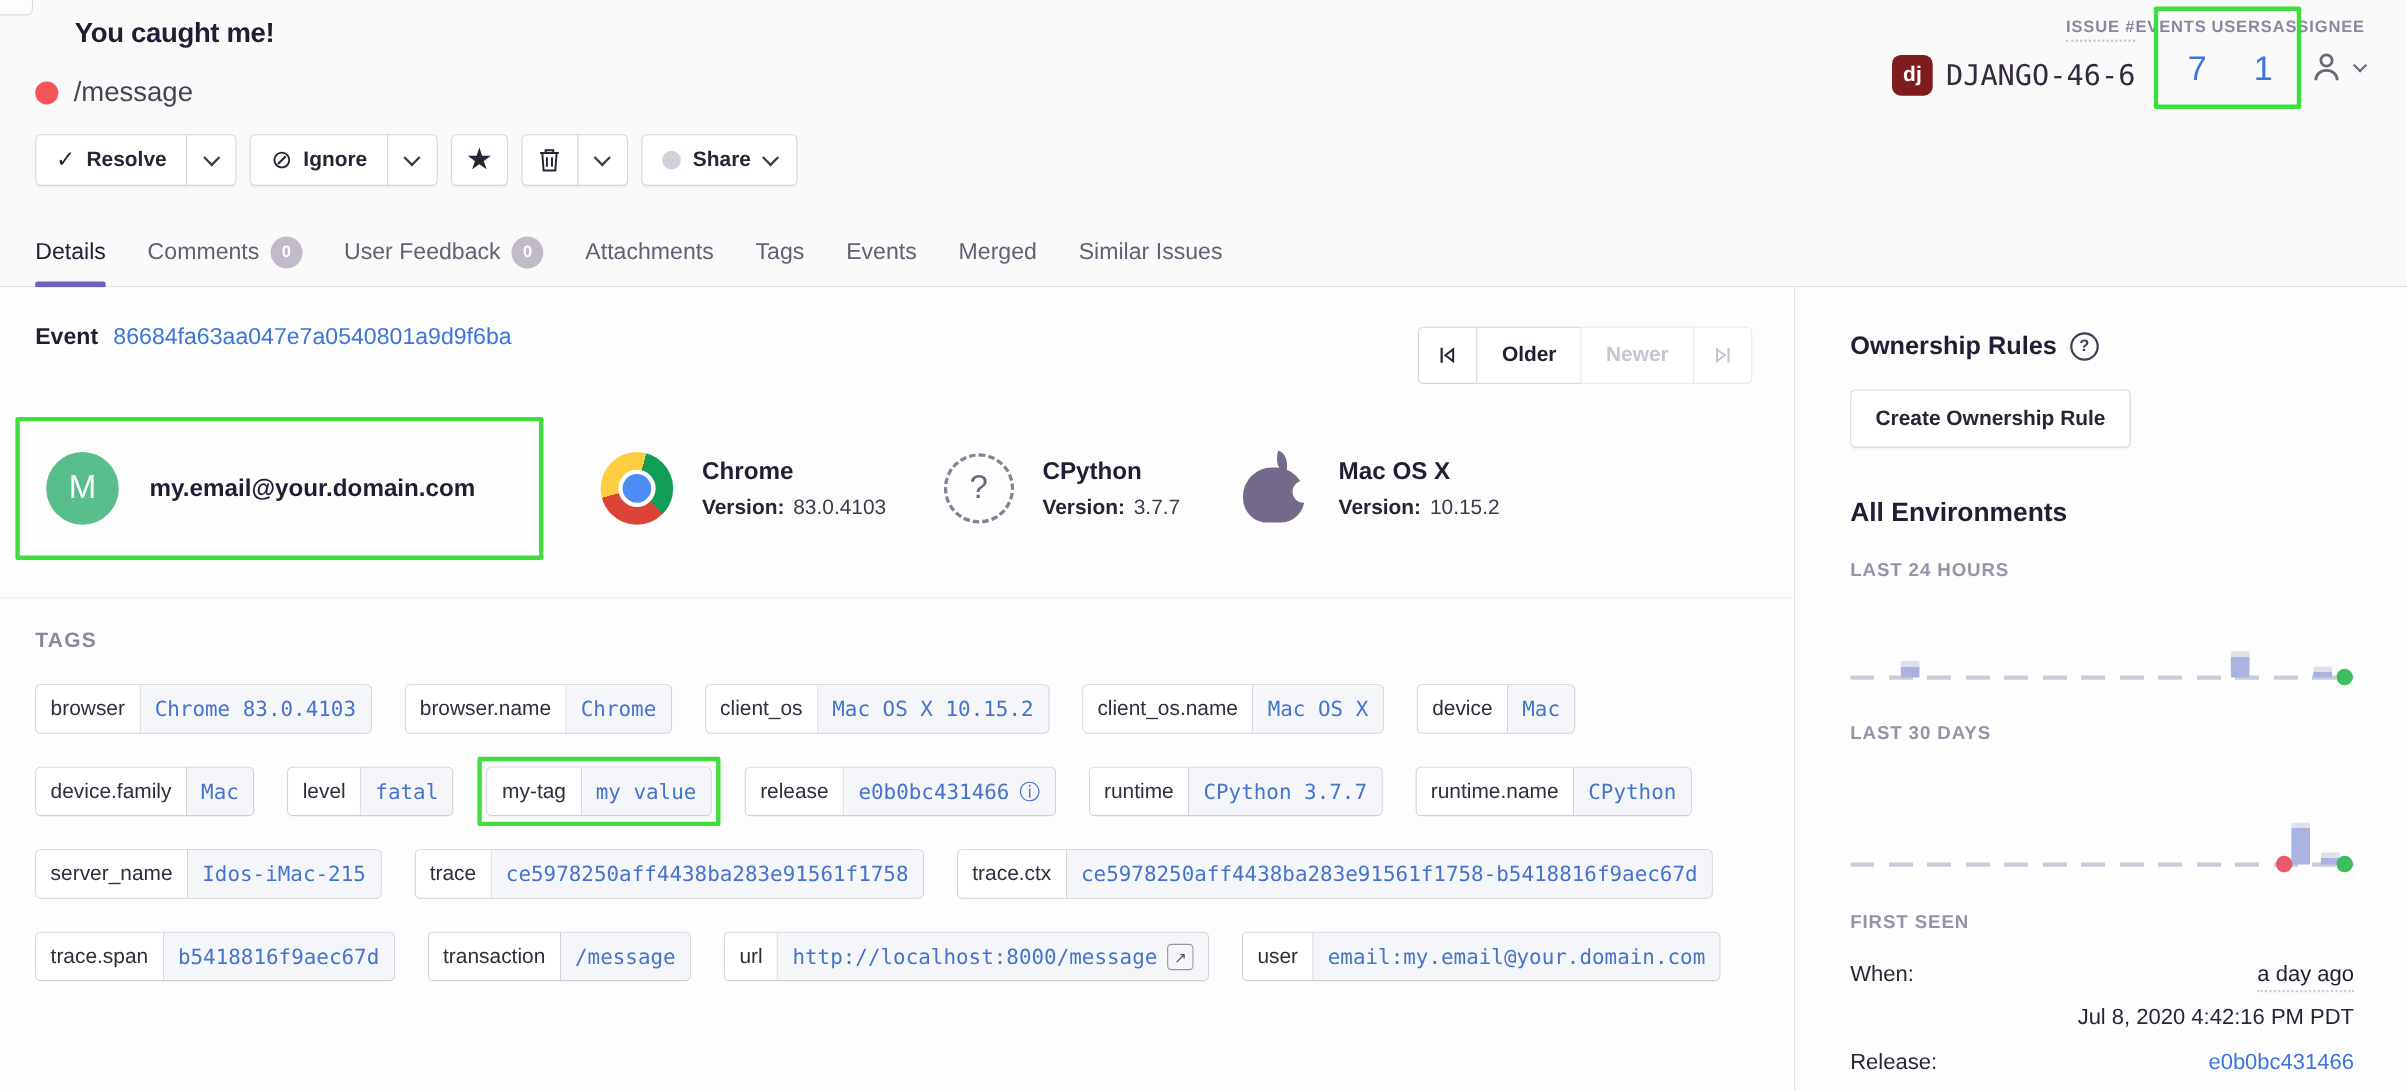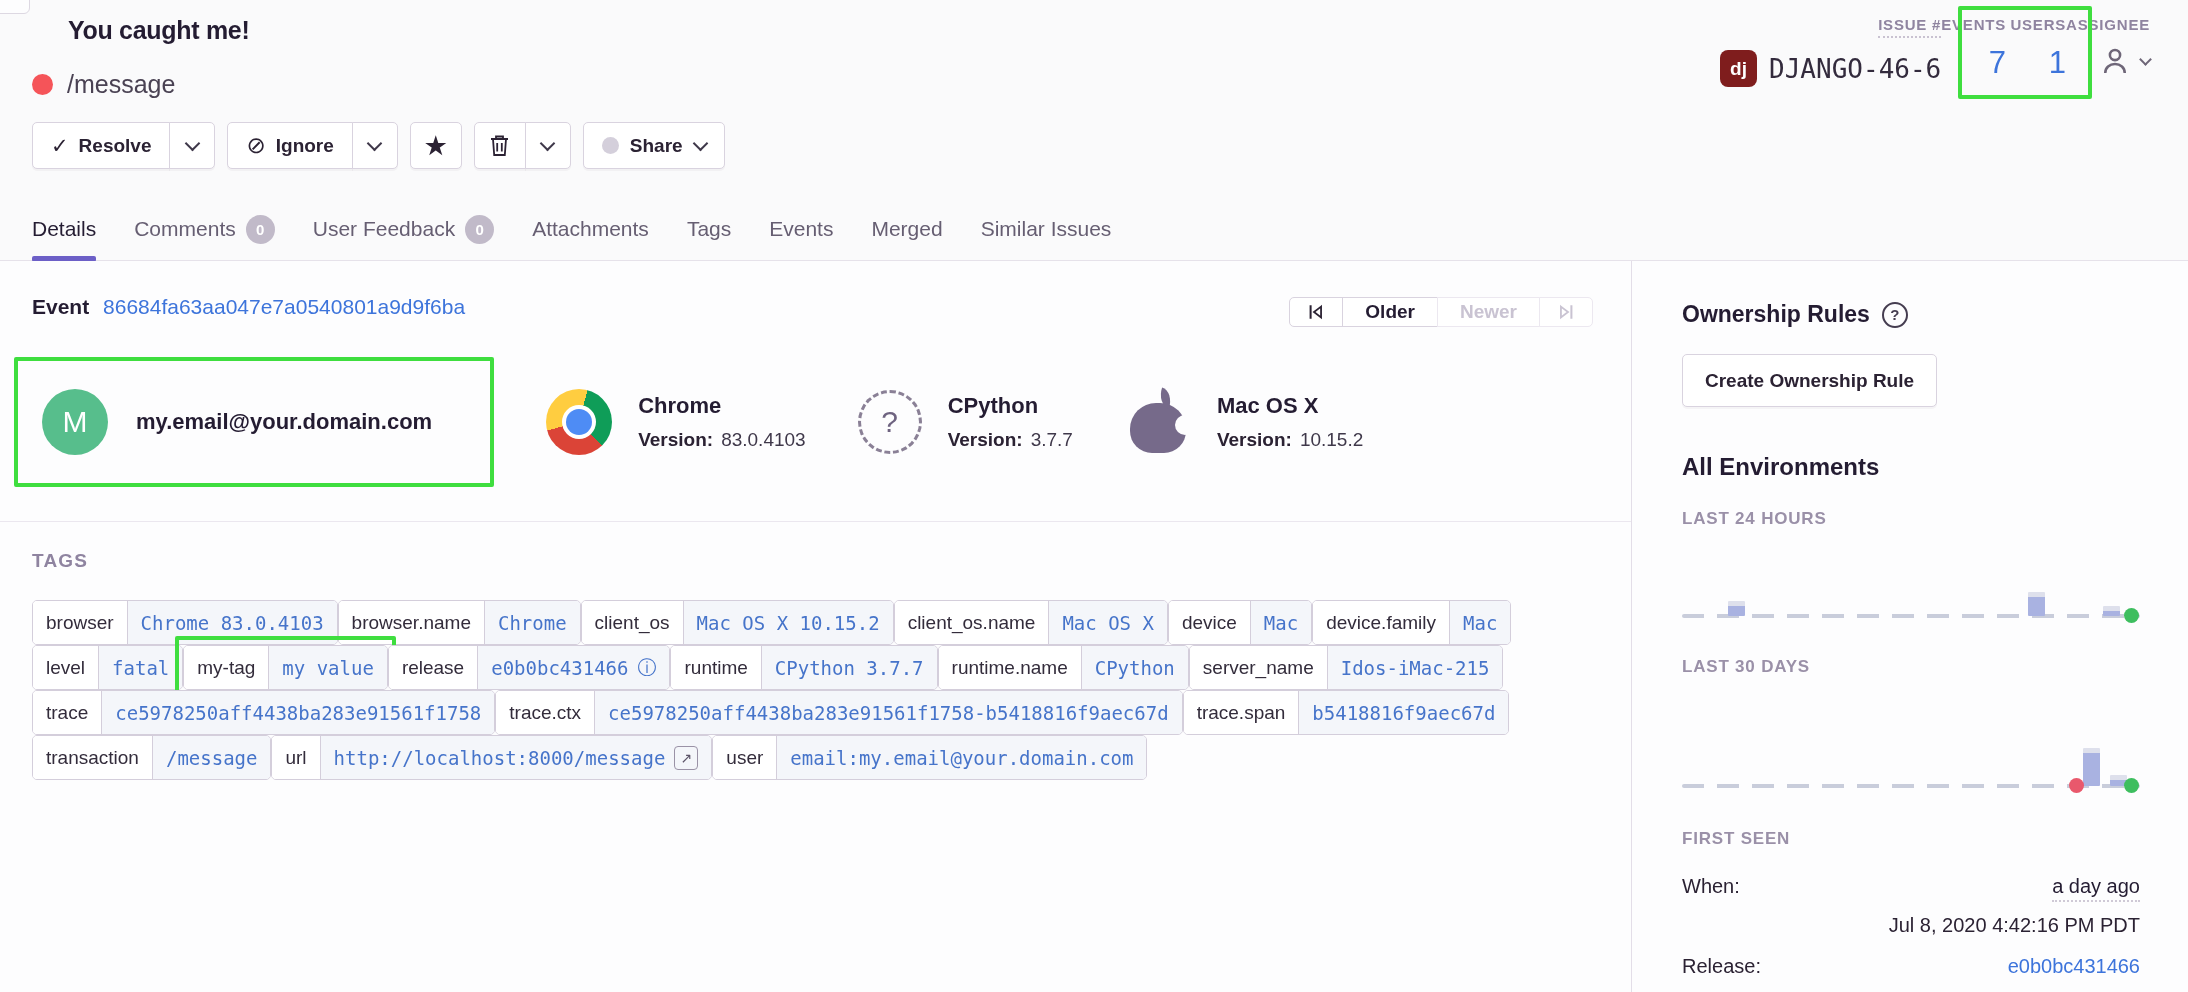--- a/index.html
+++ b/index.html
@@ -63,21 +63,21 @@
   .main{position:absolute;left:0;top:261px;width:1631px;bottom:0;background:#FDFDFE;}
   .event-head{display:flex;justify-content:space-between;align-items:flex-start;padding:34px 38px 0 32px;}
   .event-line1{font-size:21px;}
   .event-word{font-weight:700;color:#241C32;}
   .event-id{color:#3D74DB;margin-left:8px;}
   .event-line2{margin-top:12px;display:flex;align-items:center;font-size:20px;}
   .event-date{color:#69607A;border-bottom:2px dotted #CFC9D6;padding-bottom:2px;}
   .vsep{width:1px;height:26px;background:#D9D3DF;margin:0 16px;}
   .json-link{color:#3D74DB;}
   .nav-group{display:flex;margin-top:2px;}
-  .navbtn{height:30px;background:#fff;border:1px solid #D9D3DF;display:flex;align-items:center;justify-content:center;
+  .navbtn{height:52px;background:#fff;border:1px solid #D9D3DF;display:flex;align-items:center;justify-content:center;
           font-size:19px;font-weight:700;color:#241C32;margin-left:-1px;cursor:pointer;}
   .navbtn:first-child{border-radius:5px 0 0 5px;margin-left:0;width:54px;}
   .navbtn:last-child{border-radius:0 5px 5px 0;width:54px;}
   .navbtn.txt{padding:0 22px;}
   .navbtn.disabled{color:#C9C3D2;border-color:#ECE8F0;box-shadow:none;}
   .navbtn svg{display:block;}
 
   .cards-row{display:flex;align-items:center;padding:30px 38px 34px 14px;}
   .card{display:flex;align-items:center;}
   .card-user-hl{border:4px solid var(--ann);border-radius:2px;padding:28px 58px 28px 24px;display:flex;align-items:center;margin-right:52px;}
@@ -95,21 +95,21 @@
   .chrome-logo::after{content:'';position:absolute;left:50%;top:50%;width:26px;height:26px;margin:-13px 0 0 -13px;border-radius:50%;background:#4E8CF5;}
   .py-circle{width:64px;height:64px;border-radius:50%;border:3px dashed #8A8096;color:#6E6380;font-size:30px;display:flex;align-items:center;justify-content:center;flex:none;}
   .apple-logo{width:56px;height:62px;position:relative;flex:none;margin:0 5px;}
   .apple-body{position:absolute;left:0;bottom:0;width:56px;height:50px;background:#766A8A;border-radius:26px 26px 22px 22px;}
   .apple-bite{position:absolute;right:-9px;bottom:18px;width:20px;height:20px;border-radius:50%;background:#FDFDFE;}
   .apple-leaf{position:absolute;left:29px;top:-2px;width:13px;height:18px;background:#766A8A;border-radius:0 100% 0 100%;transform:rotate(18deg);}
 
   
   .tags-section{border-top:1px solid #EBE7EF;padding:28px 38px 0 32px;}
   .tags-heading{font-size:19px;font-weight:700;color:#8F84A0;letter-spacing:1.2px;}
-  .tags-wrap{display:flex;flex-wrap:wrap;gap:0;margin-top:28px;max-width:1560px;align-items:center;}
+  .tags-wrap{display:flex;flex-wrap:wrap;gap:30px;margin-top:28px;max-width:1560px;align-items:center;}
   .tag{display:inline-flex;align-items:stretch;border:1px solid #D4CEDB;border-radius:5px;overflow:visible;position:relative;background:#fff;height:45px;}
   .tag-key{display:flex;align-items:center;padding:0 13px;font-size:19px;color:#332C3B;background:#fff;border-radius:4px 0 0 4px;}
   .tag-val{display:flex;align-items:center;gap:9px;padding:0 13px;font-size:19px;background:#F4F6FA;border-left:1px solid #D4CEDB;
            font-family:"DejaVu Sans Mono", monospace;color:#4674CA;border-radius:0 4px 4px 0;}
   .tag.hl::after{content:'';position:absolute;inset:-10px -9px;border:4px solid var(--ann);border-radius:2px;}
   .tag-info{font-family:"Liberation Sans",sans-serif;font-size:19px;color:#4674CA;}
   .tag-ext{display:flex;align-items:center;justify-content:center;width:24px;height:24px;border:1.5px solid #9A92A6;border-radius:4px;
            font-family:"Liberation Sans",sans-serif;font-size:14px;color:#5C5468;}
 
   

